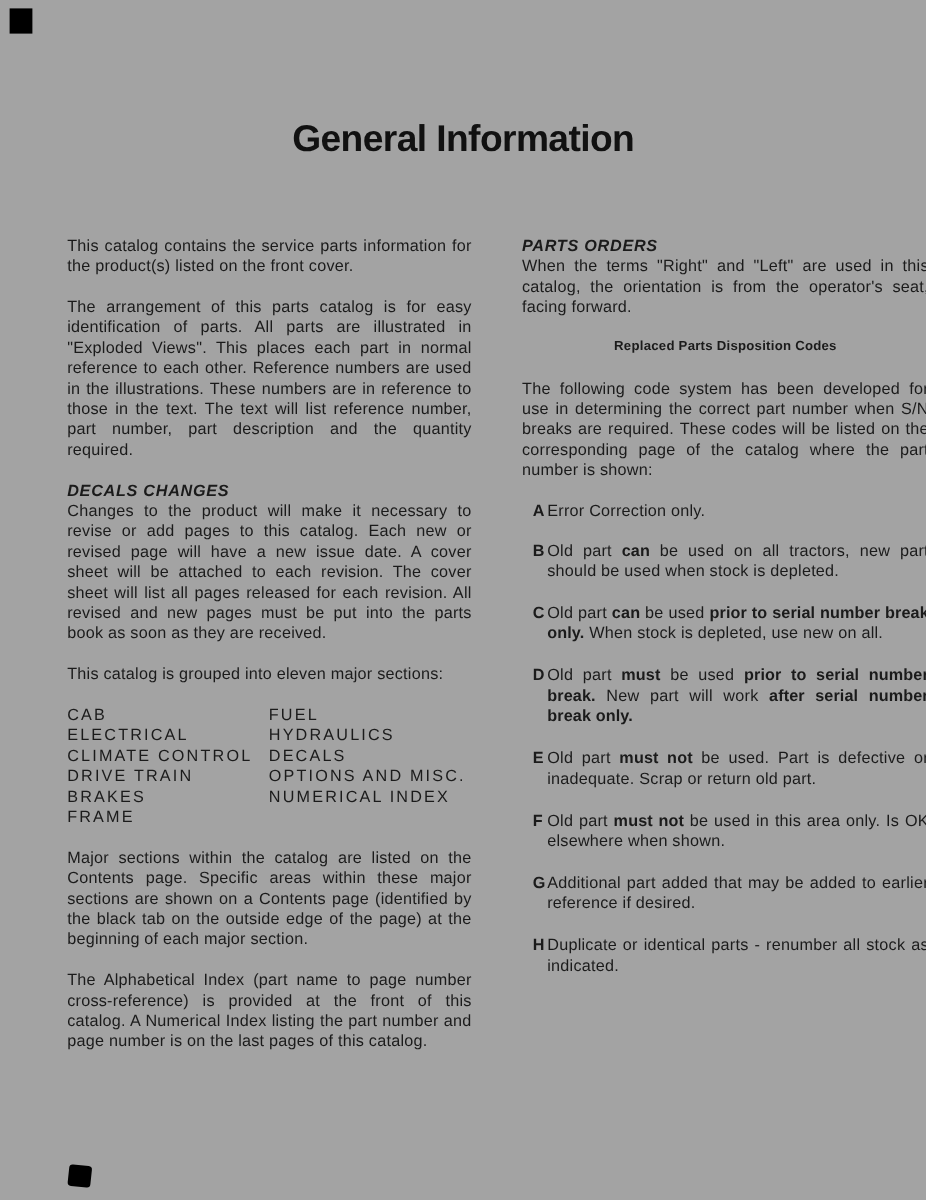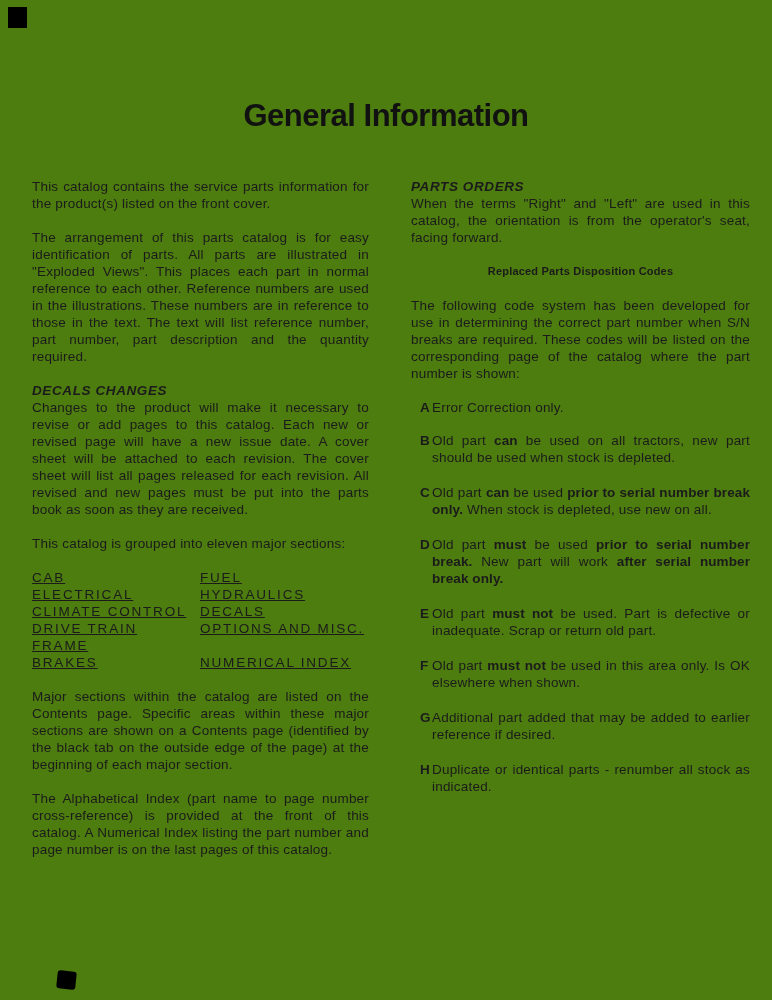--- a/index.html
+++ b/index.html
@@ -4,21 +4,21 @@
 <style>
   html, body {
     margin: 0;
     padding: 0;
     background: #ffffff;
   }
   .page {
     position: relative;
     width: 772px;
     height: 1000px;
-    background: #4d7c0f;
+    background: #a3a3a3;
     font-family: "Liberation Sans", sans-serif;
     color: #1b1b1b;
     overflow: hidden;
   }
   .corner-mark-top {
     position: absolute;
     left: 8px;
     top: 7px;
     width: 19px;
     height: 21px;
@@ -41,21 +41,22 @@
     width: 100%;
     margin: 0;
     text-align: center;
     font-size: 31px;
     font-weight: bold;
     letter-spacing: -0.5px;
     color: #111;
   }
   .col {
     position: absolute;
-    top: 178px;
+    top: 196px;
+    margin-left: 24px;
   }
   .col-left  { left: 32px;  width: 337px; }
   .col-right { left: 411px; width: 339px; }
   .col p {
     margin: 0 0 17px 0;
     font-size: 13.5px;
     line-height: 17px;
     letter-spacing: 0.2px;
     text-align: justify;
   }
@@ -70,21 +71,20 @@
   .center-heading {
     margin: 0 0 17px 0;
     font-size: 11px;
     line-height: 17px;
     font-weight: bold;
     text-align: center;
     letter-spacing: 0.2px;
   }
   .sections-list {
     margin: 0 0 17px 0;
-    text-decoration: underline;
   }
   .section-row {
     display: flex;
     font-size: 13.5px;
     line-height: 17px;
     letter-spacing: 1.8px;
   }
   .section-cell-left {
     width: 168px;
     flex: none;
@@ -148,27 +148,27 @@
     <span class="section-cell-left">CLIMATE CONTROL</span>
     <span class="section-cell-right">DECALS</span>
   </div>
 
   <div class="section-row">
     <span class="section-cell-left">DRIVE TRAIN</span>
     <span class="section-cell-right">OPTIONS AND MISC.</span>
   </div>
 
   <div class="section-row">
+    <span class="section-cell-left">BRAKES</span>
+    <span class="section-cell-right">NUMERICAL INDEX</span>
+  </div>
+
+  <div class="section-row">
     <span class="section-cell-left">FRAME</span>
     <span class="section-cell-right"></span>
-  </div>
-
-  <div class="section-row">
-    <span class="section-cell-left">BRAKES</span>
-    <span class="section-cell-right">NUMERICAL INDEX</span>
   </div>
 </div>
     <p>Major sections within the catalog are listed on the Contents page. Specific areas within these major sections are shown on a Contents page (identified by the black tab on the outside edge of the page) at the beginning of each major section.</p>
     <p>The Alphabetical Index (part name to page number cross-reference) is provided at the front of this catalog. A Numerical Index listing the part number and page number is on the last pages of this catalog.</p>
   </div>
 
   <div class="col col-right">
     <h2>PARTS ORDERS</h2>
     <p>When the terms "Right" and "Left" are used in this catalog, the orientation is from the operator's seat, facing forward.</p>
     <h3 class="center-heading">Replaced Parts Disposition Codes</h3>

